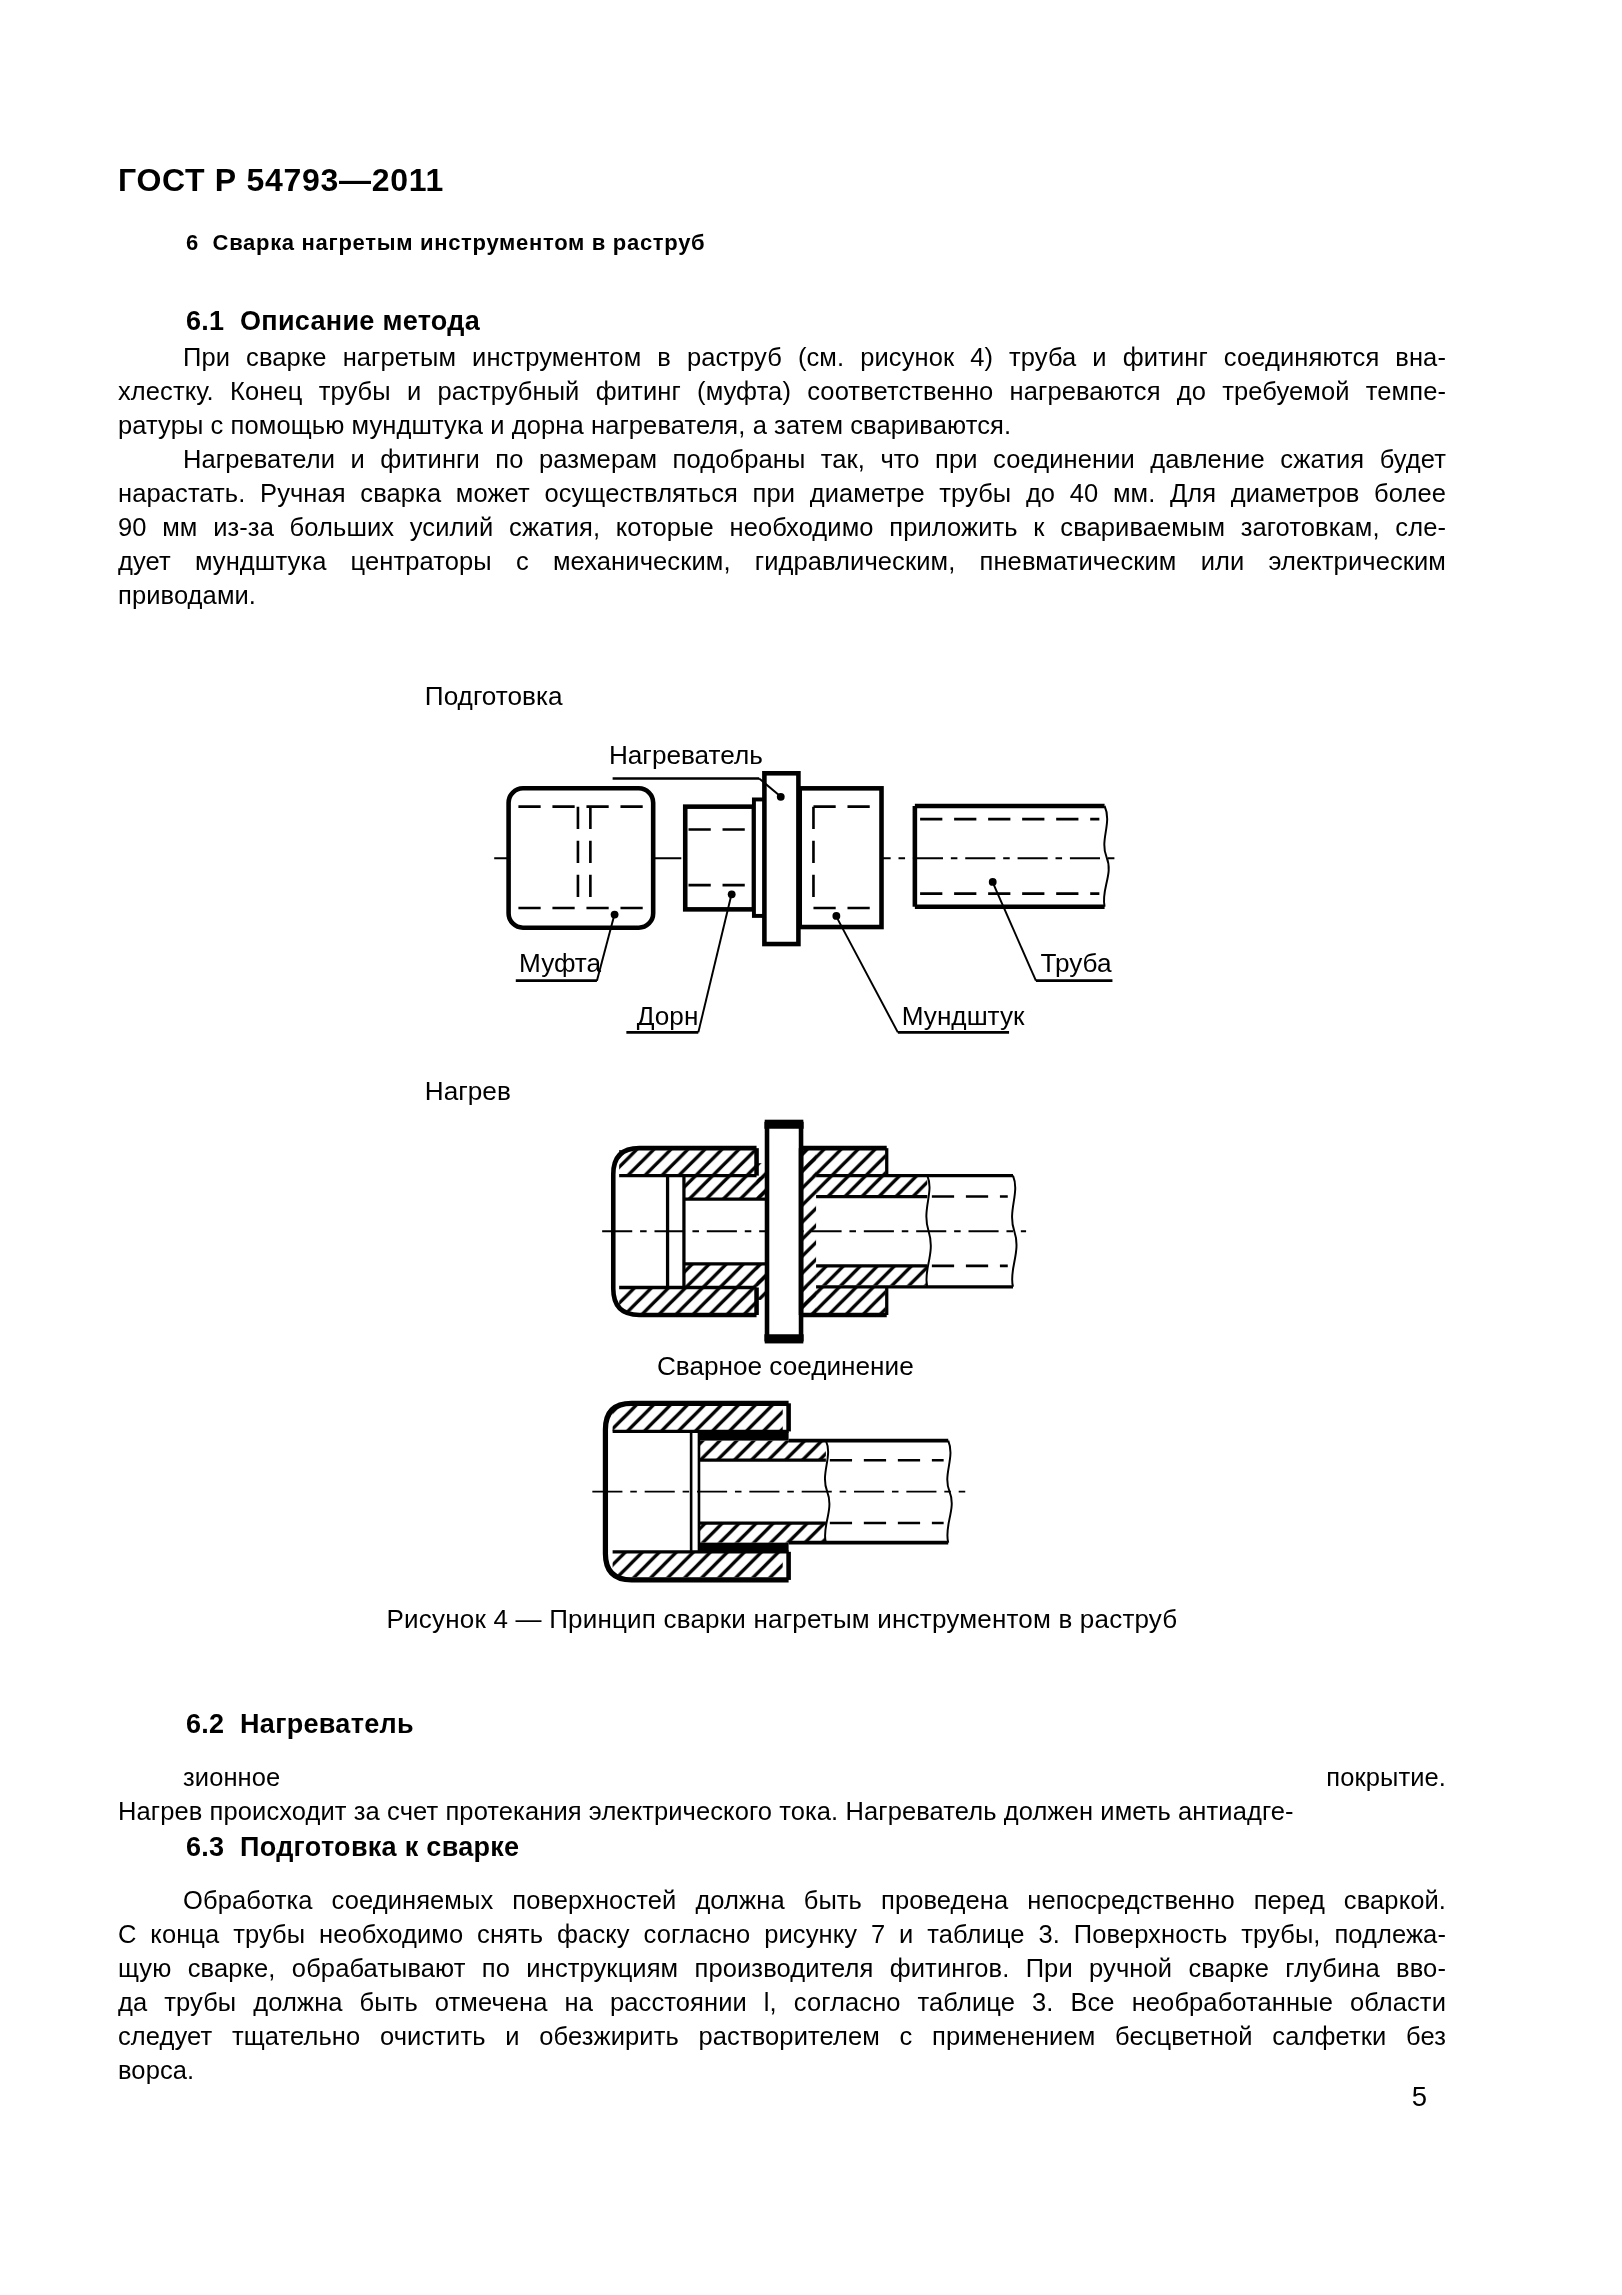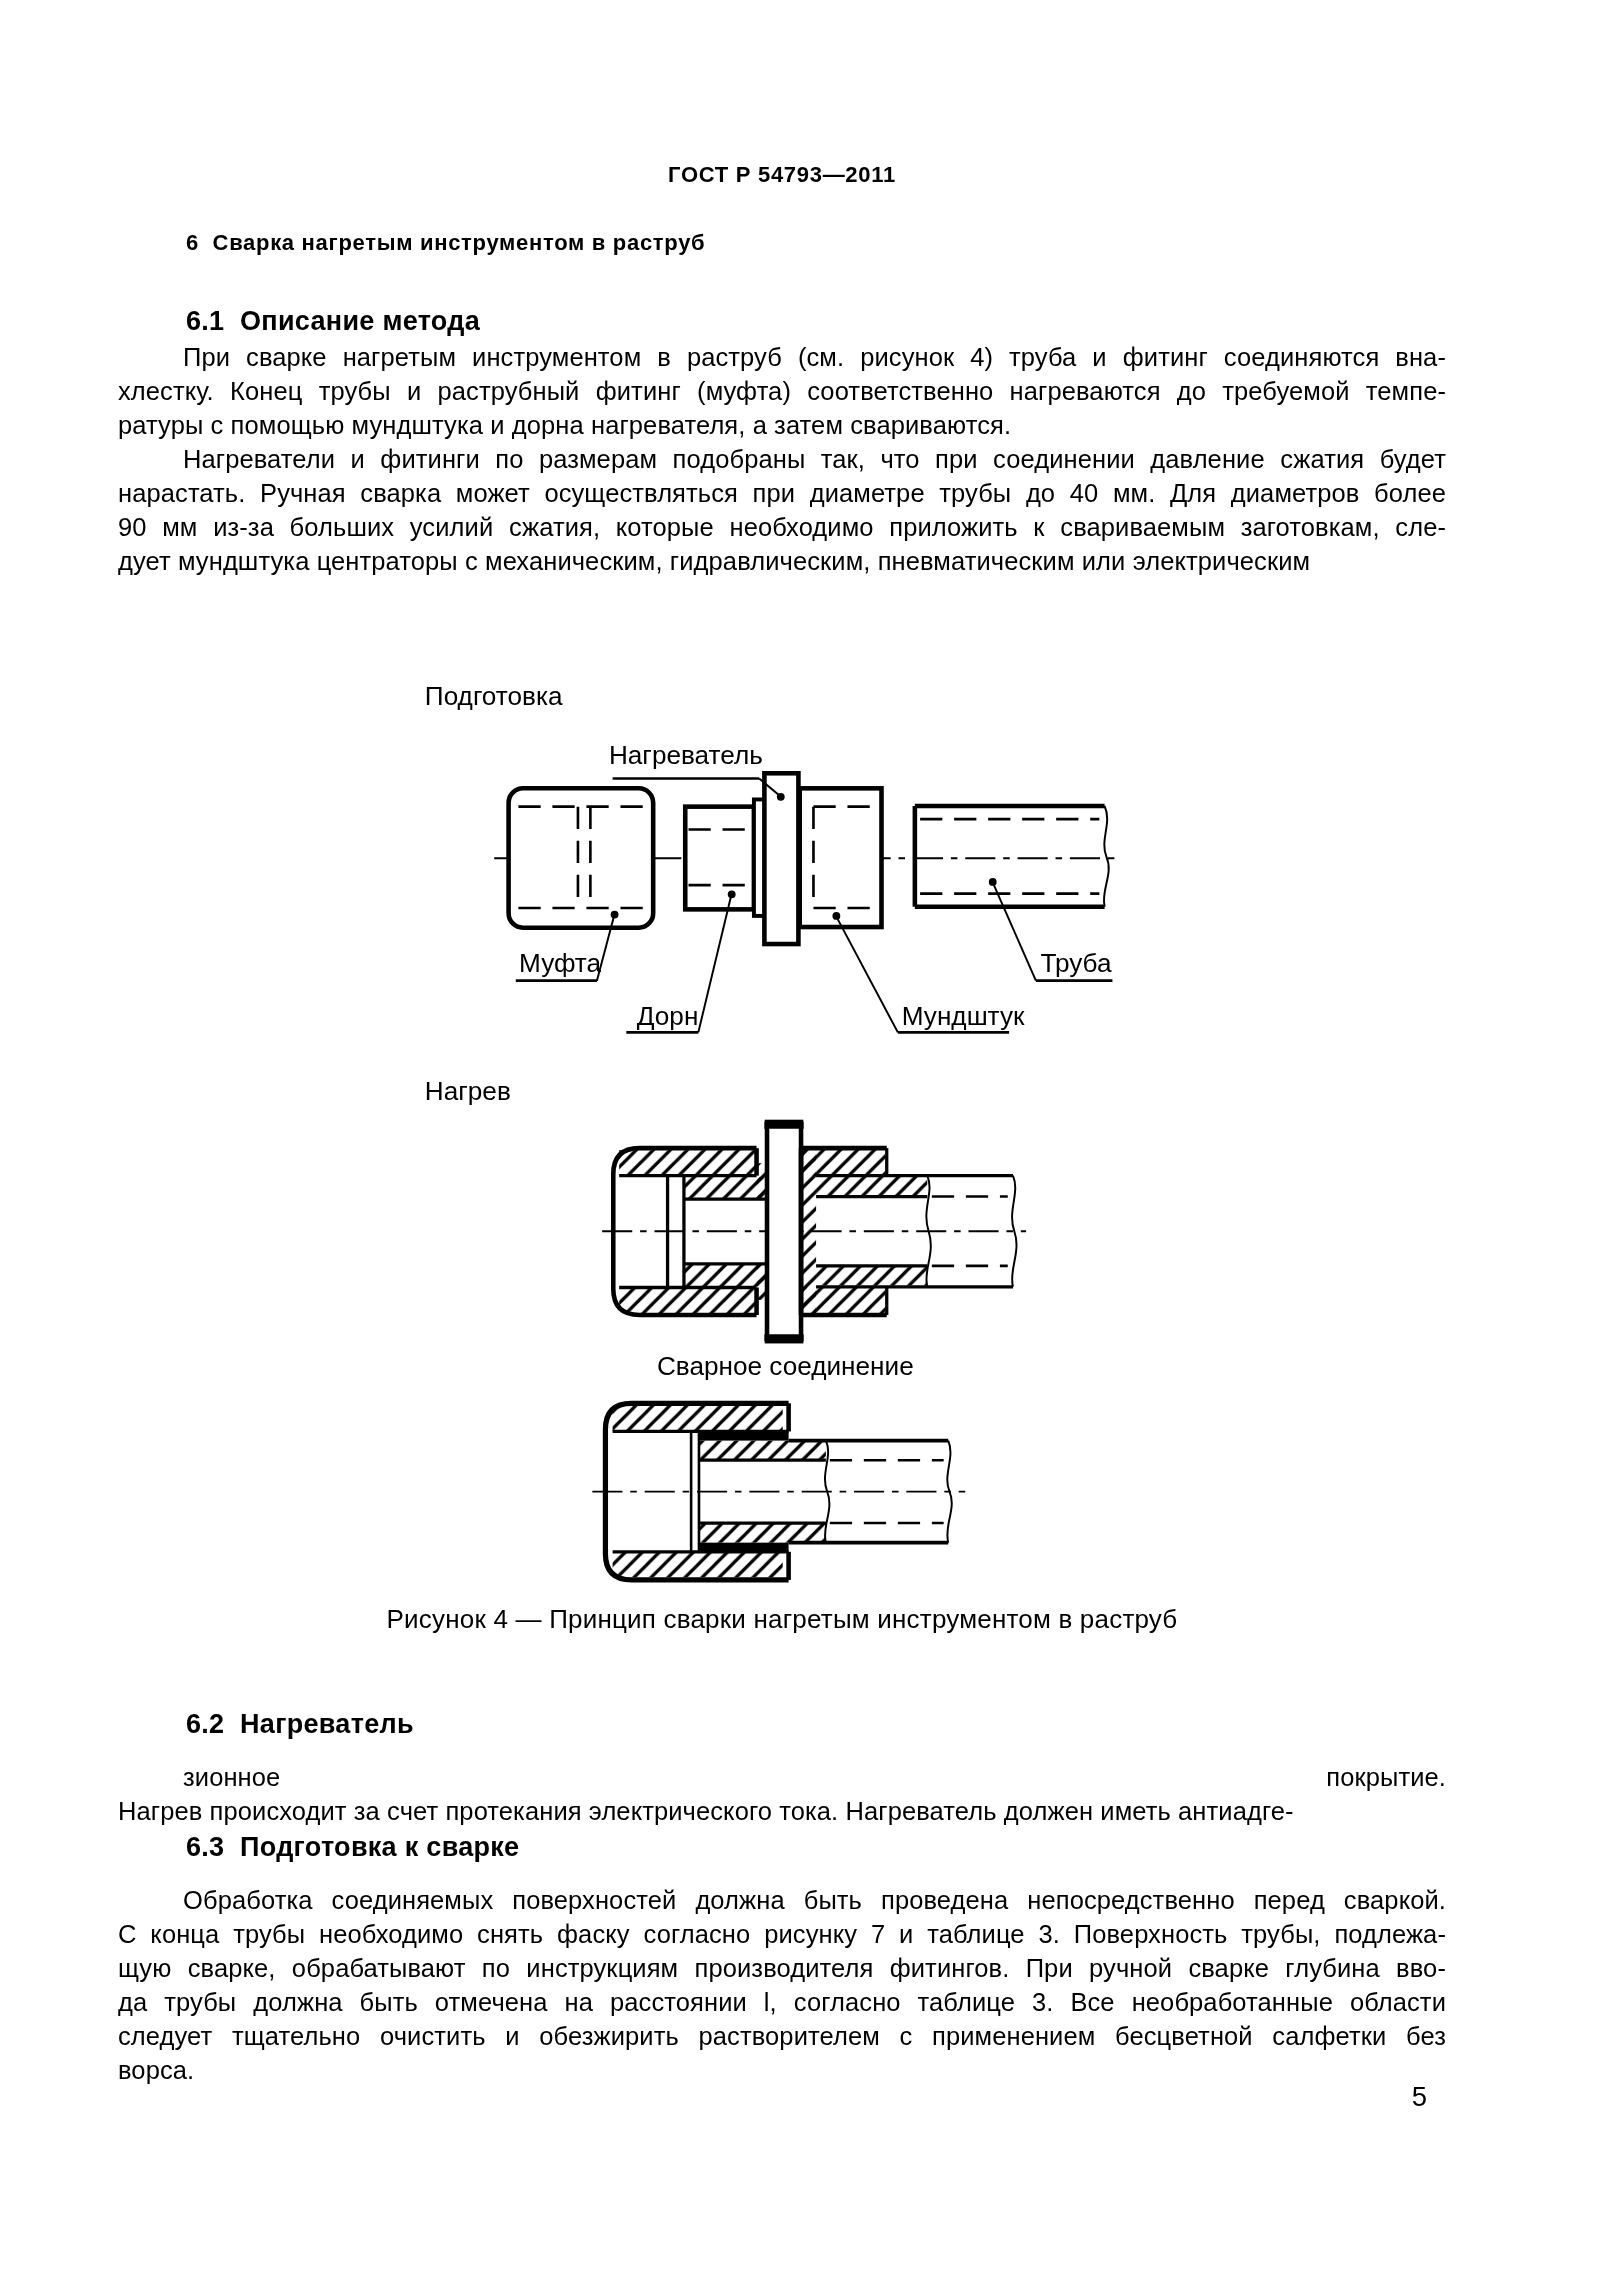--- a/index.html
+++ b/index.html
@@ -7,21 +7,21 @@
     position:relative;
     width:1623px;height:2295px;
     background:#ffffff;
     font-family:"Liberation Sans", sans-serif;
     color:#000;
     overflow:hidden;
   }
   .abs{position:absolute;}
   .doc-header{
     left:118px;top:162px;width:1328px;
-    font-size:22px;font-weight:bold;text-align:center;letter-spacing:0.7px;
+    font-size:32px;font-weight:bold;text-align:left;letter-spacing:0.7px;
   }
   .h-main{
     left:186px;top:230px;
     font-size:22px;font-weight:bold;letter-spacing:0.7px;white-space:pre;
   }
   .h-sub{
     left:186px;
     font-size:27px;font-weight:bold;letter-spacing:0.3px;white-space:pre;
   }
   .para{
@@ -69,20 +69,21 @@
   <div class="abs para indent-first" style="top:340px">
       <div class="line">При сварке нагретым инструментом в раструб (см. рисунок 4) труба и фитинг соединяются вна-</div>
       <div class="line">хлестку. Конец трубы и раструбный фитинг (муфта) соответственно нагреваются до требуемой темпе-</div>
       <div class="line">ратуры с помощью мундштука и дорна нагревателя, а затем свариваются.</div>
     </div>
   <div class="abs para indent-first" style="top:442px">
       <div class="line">Нагреватели и фитинги по размерам подобраны так, что при соединении давление сжатия будет</div>
       <div class="line">нарастать. Ручная сварка может осуществляться при диаметре трубы до 40 мм. Для диаметров более</div>
       <div class="line">90 мм из-за больших усилий сжатия, которые необходимо приложить к свариваемым заготовкам, сле-</div>
       <div class="line">дует мундштука центраторы с механическим, гидравлическим, пневматическим или электрическим</div>
+      <div class="line">приводами.</div>
     </div>
 
   <svg class="abs figure" width="1623" height="2295" viewBox="0 0 2480 3508" xmlns="http://www.w3.org/2000/svg">
     <defs>
       <pattern id="hatch" width="26" height="26" patternUnits="userSpaceOnUse">
         <path d="M-7,33 L33,-7 M-7,7 L7,-7 M19,33 L33,19" stroke="#000" stroke-width="5"></path>
       </pattern>
     </defs>
 
     <g>

